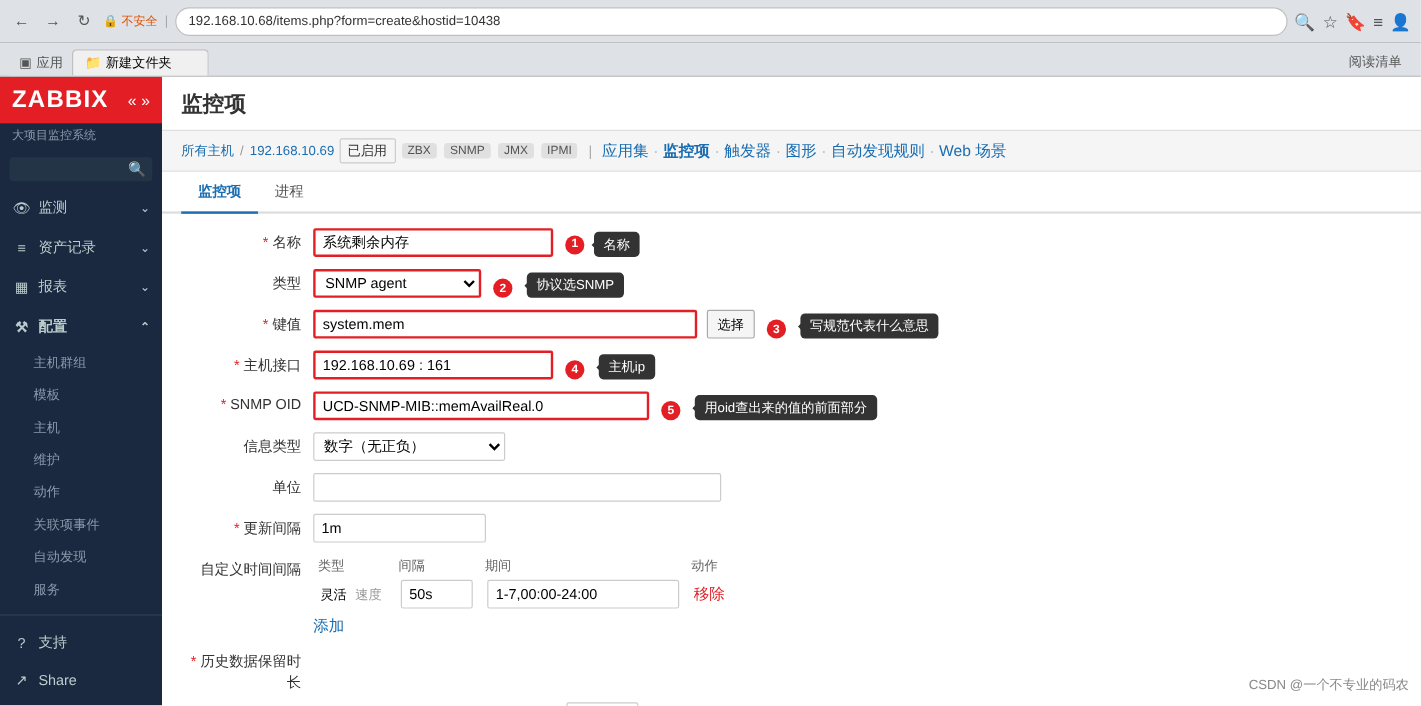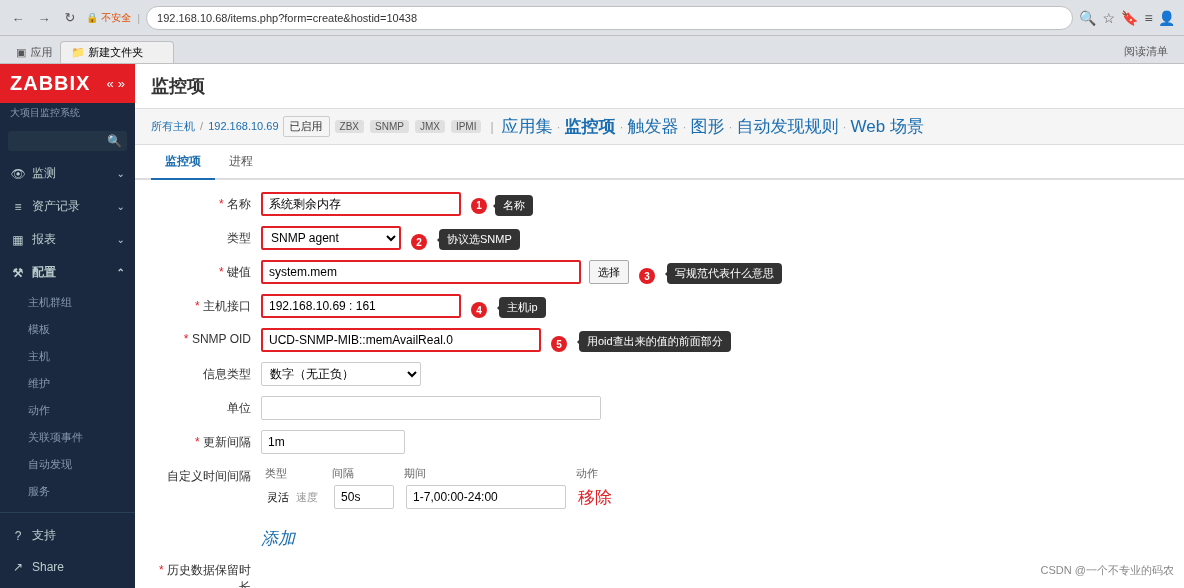--- a/index.html
+++ b/index.html
@@ -322,21 +322,21 @@
       font-size: 11px;
       border-radius: 2px;
       cursor: pointer;
       margin: 0 4px;
     }
 
     
     .link-btn {
       color: #1a6db0;
       text-decoration: none;
-      font-size: 17px;
+      font-size: 13px;
       cursor: pointer;
       background: none;
       border: none;
       padding: 0;
     }
 
     
     .form-row-val { display: flex; align-items: flex-end; flex-wrap: wrap; gap: 4px; }
 
     
@@ -602,21 +602,21 @@
                 </td>
                 <td>
                   <input type="text" class="form-control" style="width: 160px;" value="1-7,00:00-24:00">
                 </td>
                 <td>
                   <a class="link-btn" style="color:#e31e24;">移除</a>
                 </td>
               </tr>
             </tbody>
           </table>
-          <div style="margin-top:16px;font-style:italic;">
+          <div style="margin-top:4px;">
             <a class="link-btn">添加</a>
           </div>
         </div>
       </div>
 
       <div class="form-row">
         <span class="form-label required">历史数据保留时长</span>
       </div>
 
       <div class="form-row">

